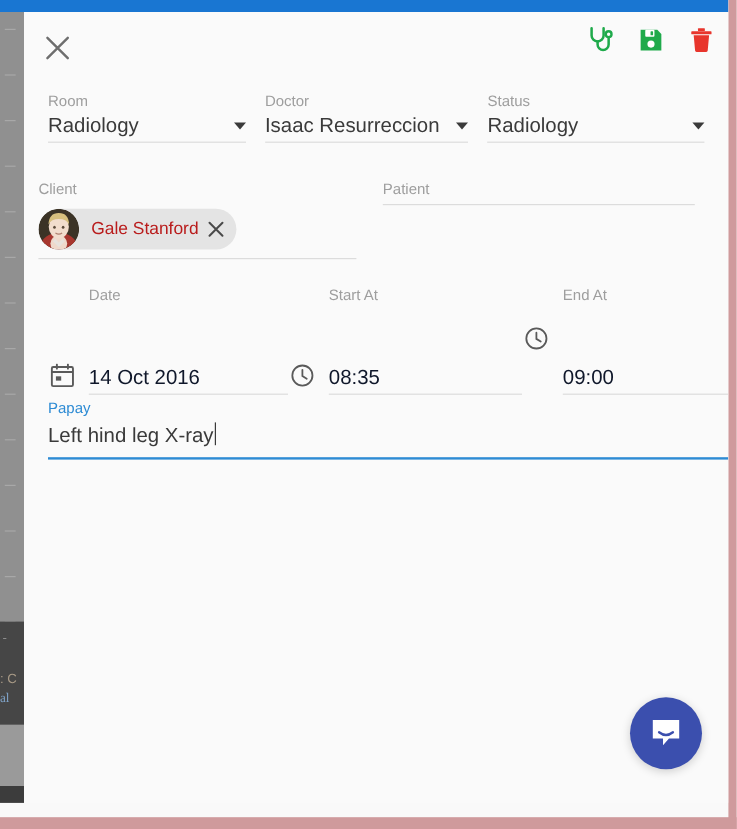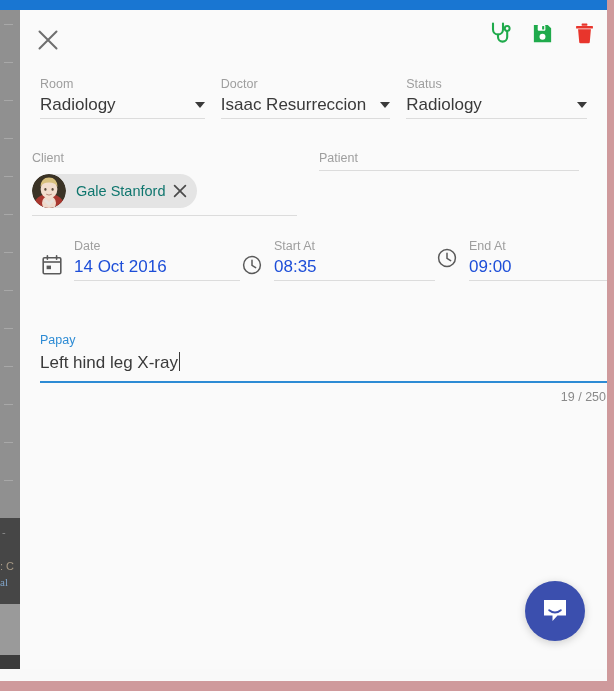--- a/index.html
+++ b/index.html
@@ -216,21 +216,21 @@
   }
   .chip-avatar {
     width: 34px;
     height: 34px;
     border-radius: 50%;
     overflow: hidden;
     flex: 0 0 auto;
   }
   .chip-label {
     font-size: 14.5px;
-    color: #0f766e;
+    color: #b91c1c;
     margin: 0 8px 0 10px;
     white-space: nowrap;
   }
   .chip-x {
     cursor: pointer;
     display: flex;
     align-items: center;
   }
   .chip-underline {
     height: 1px;
@@ -259,23 +259,24 @@
     margin-right: 10px;
     margin-bottom: 4px;
     flex: 0 0 auto;
     display: flex;
     align-items: center;
     justify-content: center;
   }
   .dt-body { flex: 1 1 auto; min-width: 0; }
   .dt-value {
     font-size: 17px;
-    color: #1d4ed8;
+    color: #0f172a;
     line-height: 26px;
     white-space: nowrap;
+    margin-top: 48px;
   }
   .dt-underline {
     height: 1px;
     background: #dcdcdc;
     width: 100%;
   }
   .dt-field.end .dt-underline { width: 160px; }
 
   
   .reason-wrap {
@@ -528,21 +529,20 @@
       </div>
 
     </div>
 
     <div class="reason-wrap">
       <div class="field-label focused">Papay</div>
       <div>
         <span class="reason-value">Left hind leg X-ray</span><span class="caret-bar"></span>
       </div>
       <div class="reason-underline"></div>
-      <div class="char-count">19 / 250</div>
     </div>
 
     <div class="intercom-launcher">
       <svg width="30" height="30" viewBox="0 0 30 30">
         <path d="M4 4 h22 v15.5 h-8.5 L12.5 25 v-5.5 H4 Z" fill="#ffffff"></path>
         <path d="M9.2 14.2 q5.8 4.6 11.6 0" stroke="#3b4fae" stroke-width="1.9" fill="none" stroke-linecap="round"></path>
       </svg>
     </div>
 
   </div>

